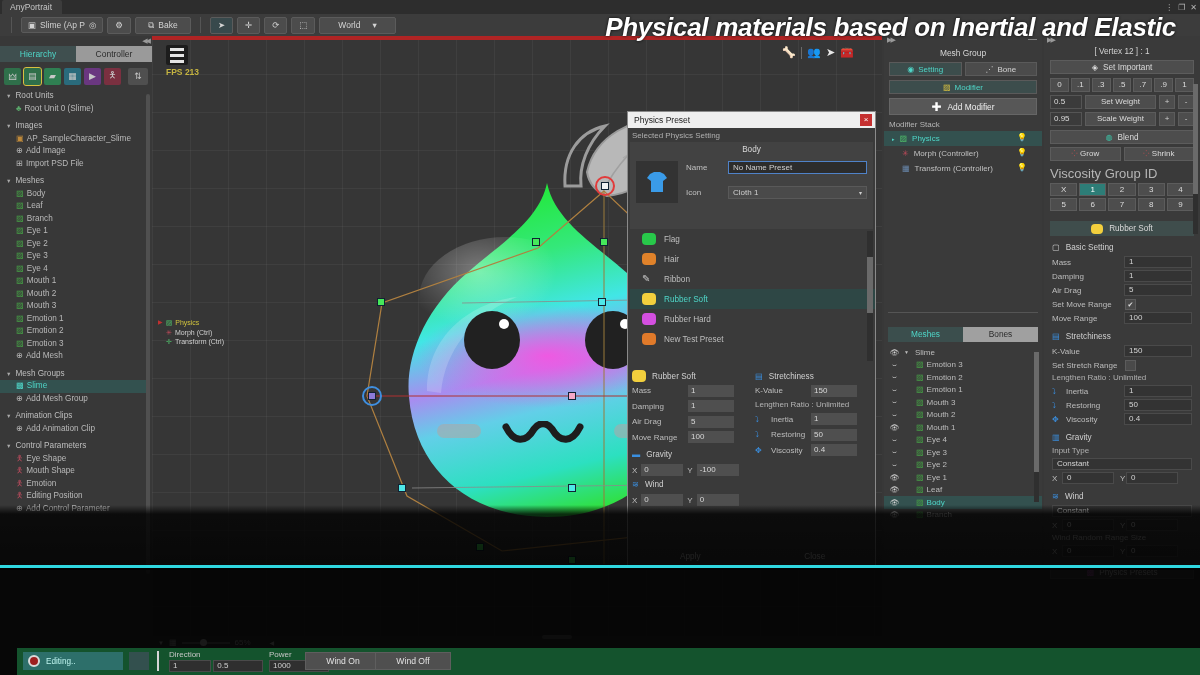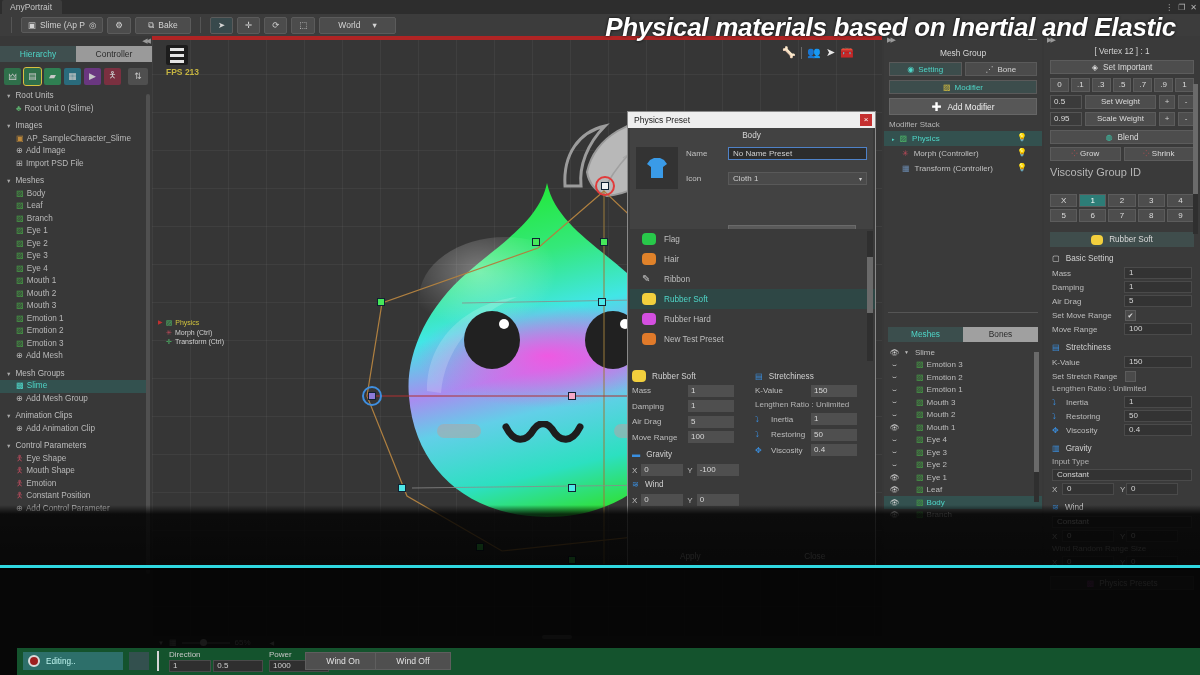--- a/index.html
+++ b/index.html
@@ -161,21 +161,21 @@
   .rp-bar { position:absolute; left:0; top:0; width:156px; height:10px; }
   .rp-btn { margin:4px 6px 0 6px; height:14px; background:#4d4d4d; border:1px solid #5c5c5c;
             display:flex; align-items:center; justify-content:center; gap:5px; font-size:8.2px; color:#dadada; }
   .numrow { display:flex; gap:2px; padding:4px 6px 0 6px; }
   .numrow div { flex:1; height:14px; background:#4d4d4d; border:1px solid #5c5c5c; font-size:8px;
                 color:#dcdcdc; text-align:center; line-height:12px; }
   .wrow { display:flex; gap:3px; padding:3px 6px 0 6px; align-items:center; }
   .wfield { width:32px; height:14px; background:#3b3b3b; border:1px solid #555; font-size:8px; color:#dcdcdc; padding-left:3px; line-height:12px; }
   .wbtn { flex:1; height:14px; background:#4d4d4d; border:1px solid #5c5c5c; font-size:8px; color:#dcdcdc; text-align:center; line-height:12px; }
   .wsm { width:16px; height:14px; background:#4d4d4d; border:1px solid #5c5c5c; font-size:8px; color:#cfcfcf; text-align:center; line-height:12px; }
-  .vg-lbl { font-size:11px; color:#b6b6b6; padding:5px 0 16px 6px; }
+  .vg-lbl { font-size:13px; color:#b6b6b6; padding:5px 0 2px 6px; }
   .vg-row { display:flex; gap:2px; padding:0 6px 2px 6px; }
   .vg-row div { flex:1; height:13px; background:#4d4d4d; border:1px solid #5c5c5c; font-size:8px;
                 color:#dcdcdc; text-align:center; line-height:11px; }
   .vg-row div.on { background:#2d7d77; color:#fff; }
   .rp-preset { margin:8px 6px 0 6px; height:15px; background:#3f4d4c;
                display:flex; align-items:center; justify-content:center; gap:6px; font-size:8.2px; color:#d9d9d9; }
   .sect-hd { display:flex; align-items:center; gap:6px; font-size:8.2px; color:#d0d0d0; padding:6px 0 3px 8px; }
   .rrow { display:flex; align-items:center; padding:0 8px 0 8px; height:14px; font-size:8px; color:#bdbdbd; }
   .rrow .rl { flex:1; }
   .rrow .rv { width:68px; height:12px; background:#333; border:1px solid #4a4a4a; color:#d4d4d4; padding-left:4px; line-height:10px; }
@@ -394,21 +394,21 @@
       <div class="tnode sub">
           <span style="color:#b04a5a">🯅</span>
           <span>Mouth Shape</span>
         </div>
       <div class="tnode sub">
           <span style="color:#b04a5a">🯅</span>
           <span>Emotion</span>
         </div>
       <div class="tnode sub">
           <span style="color:#b04a5a">🯅</span>
-          <span>Constant Position</span>
+          <span>Editing Position</span>
         </div>
       <div class="tnode sub">
           <span>⊕</span>
           <span>Add Control Parameter</span>
         </div>
     </div>
     <div class="scroll-l"></div>
   </div>
 
   <div class="viewport">
@@ -533,20 +533,21 @@
       </span>
     <span>65%</span>
     <span style="margin-left:14px;font-size:6px">◀</span>
   </div>
 
   <div class="dlg">
     <div class="dlg-title">
       <span>Physics Preset</span>
       <div class="dlg-x">×</div>
     </div>
+    <div class="dlg-sub">Selected Physics Setting</div>
     <div class="dlg-sec">
       <div class="hdr-body">Body</div>
       <div class="preset-grid">
         <div class="preset-thumb">
           <svg width="26" height="26" viewBox="0 0 26 26">
             <path d="M6 5 L10 3 L16 3 L20 5 L23 9 L19 12 L19 23 L7 23 L7 12 L3 9 Z" fill="#3a9be8"></path>
           </svg>
         </div>
         <div style="flex:1">
           <div class="prow">

